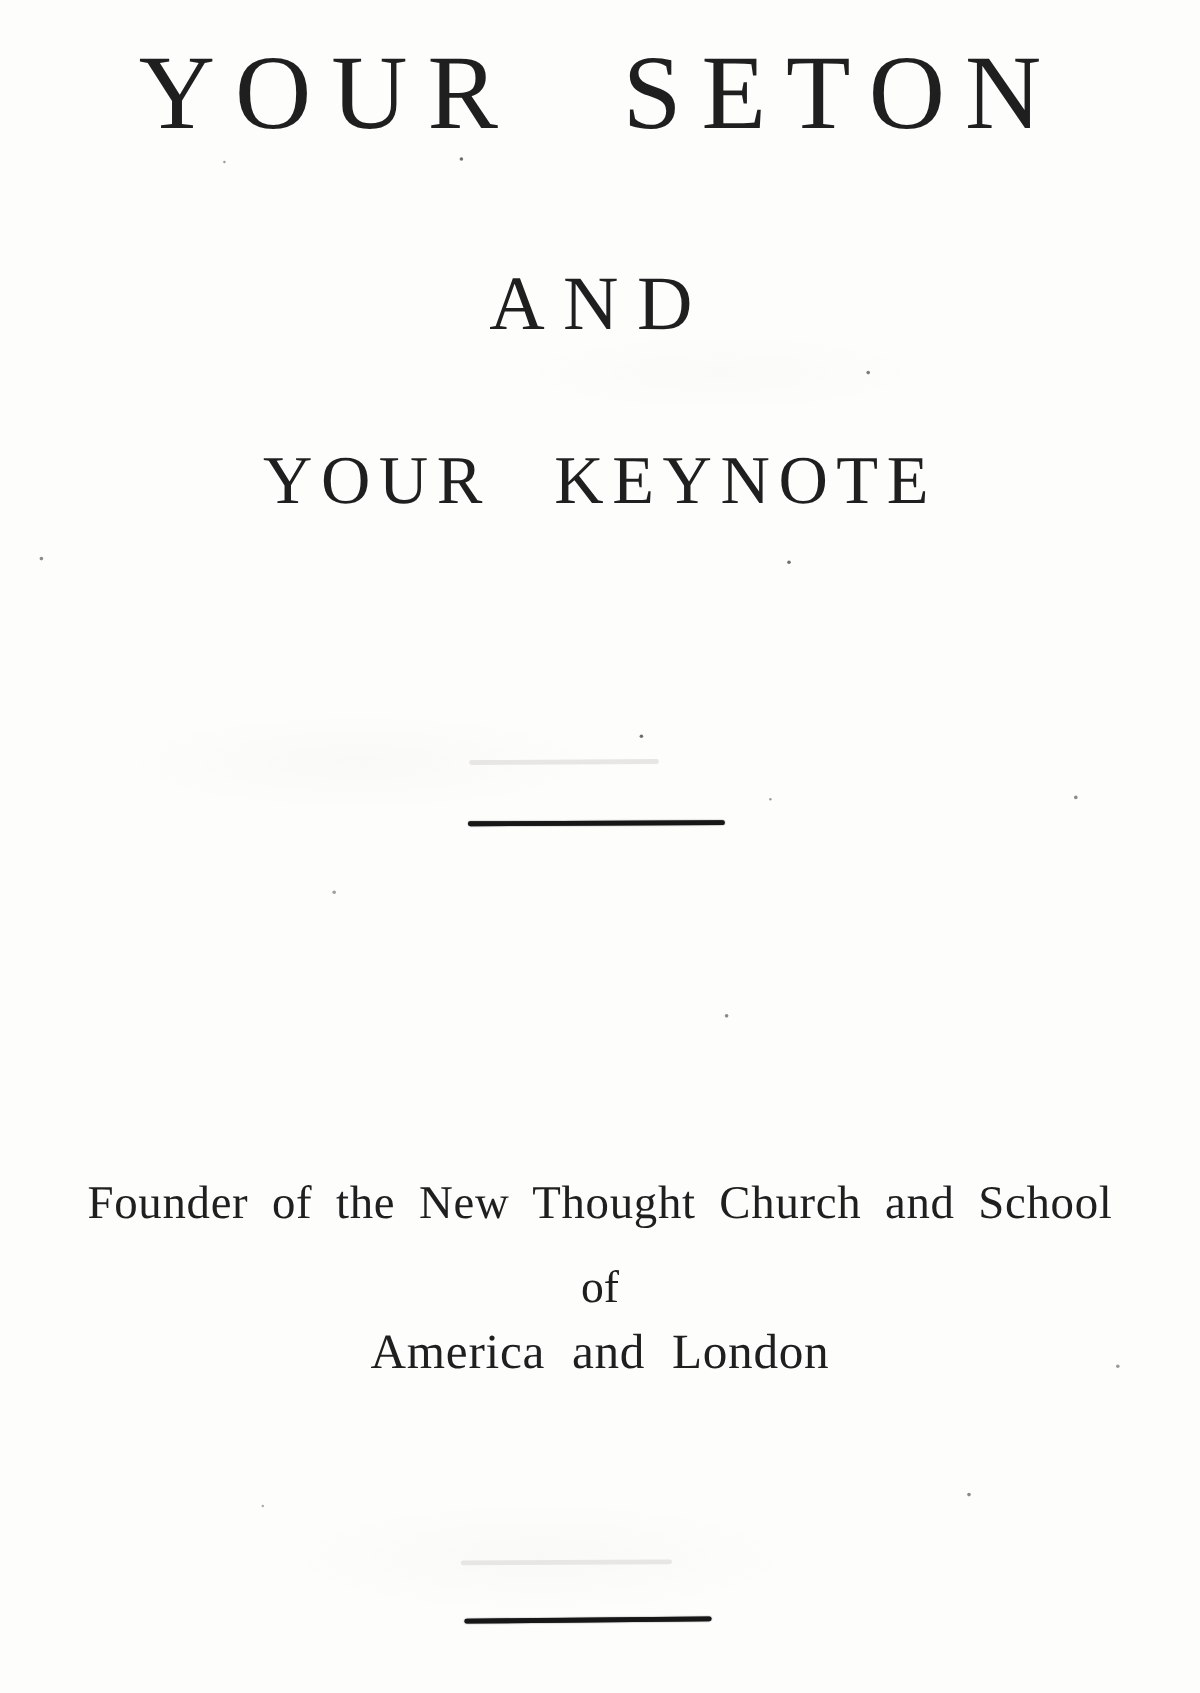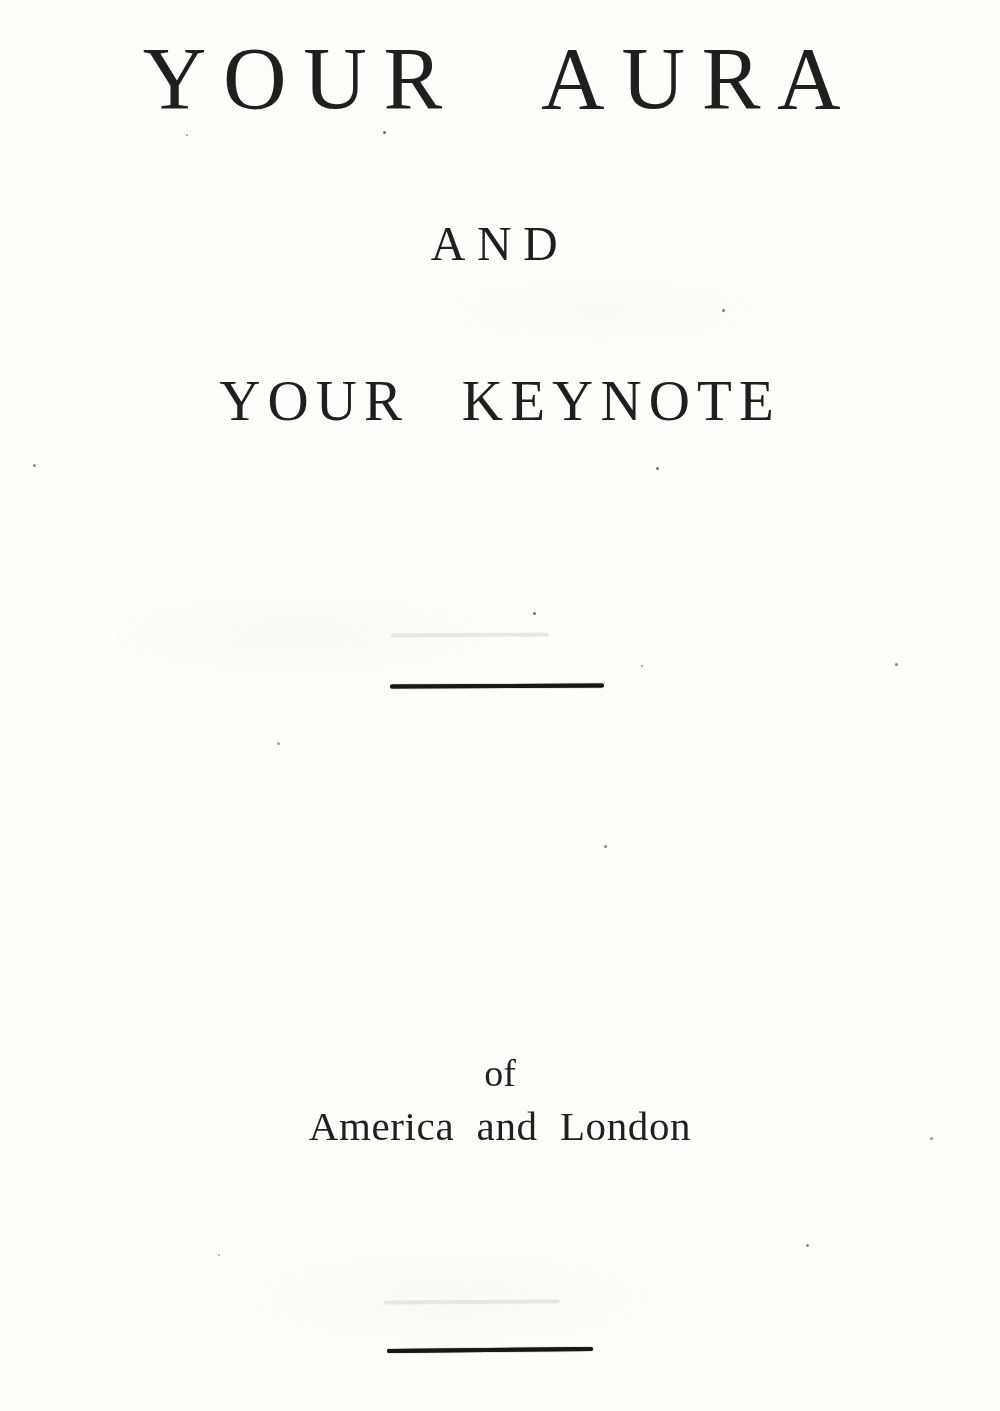--- a/index.html
+++ b/index.html
@@ -38,21 +38,21 @@
   .title-main {
     top: 28px;
     font-size: 88px;
     letter-spacing: 0.19em;
     word-spacing: 0.55em;
     font-weight: 400;
     margin: 0;
   }
   .title-and {
     top: 216px;
-    font-size: 48px;
+    font-size: 64px;
     letter-spacing: 0.24em;
   }
   .title-keynote {
     top: 368px;
     font-size: 57px;
     letter-spacing: 0.125em;
     word-spacing: 0.55em;
     font-weight: 400;
     margin: 0;
   }
@@ -99,30 +99,31 @@
     position: absolute;
     border-radius: 50%;
     pointer-events: none;
   }
 </style>
 </head>
 <body>
 
 <div class="page">
 
-  <h1 class="centered title-main">YOUR AURA</h1>
+  <h1 class="centered title-main">YOUR SETON</h1>
 
   <div class="centered title-and">AND</div>
 
   <h1 class="centered title-keynote">YOUR KEYNOTE</h1>
 
   <div class="rule rule-faint rule-top-faint"></div>
   <div class="rule rule-dark rule-top-dark"></div>
 
 
+  <div class="centered byline-1">Founder of the New Thought Church and School</div>
 
   <div class="centered byline-3">America and London</div>
 
   <div class="centered byline-2">of</div>
 
   <div class="rule rule-faint rule-bot-faint"></div>
   <div class="rule rule-dark rule-bot-dark"></div>
 
   <div class="speck" style="left:383px; top:131px; width:3px; height:3px; background:#6d6d6d;"></div>
   <div class="speck" style="left:186px; top:134px; width:2px; height:2px; background:#9a9a9a;"></div>

